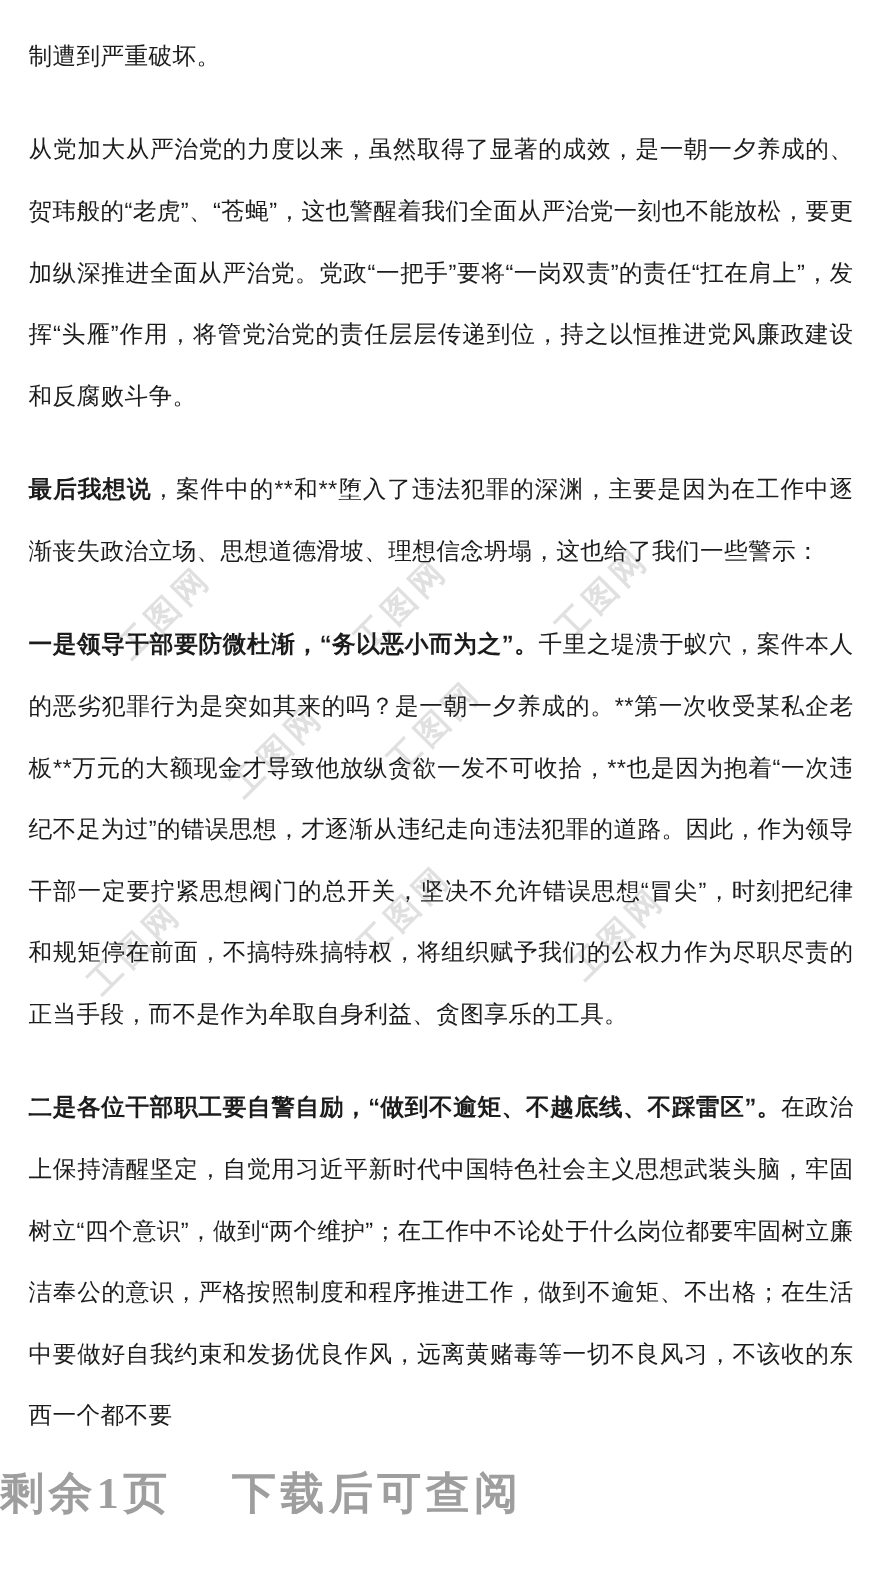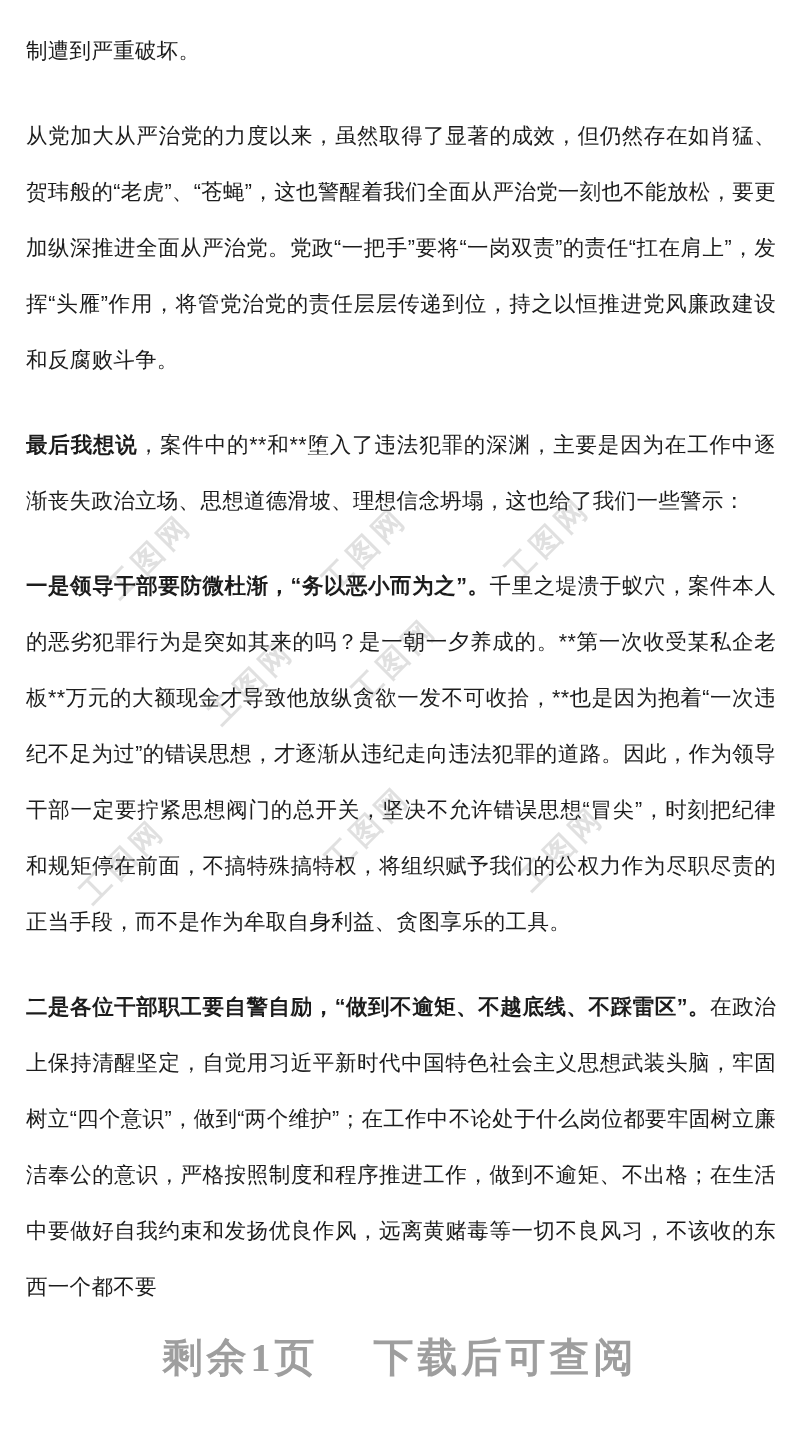--- a/index.html
+++ b/index.html
@@ -45,21 +45,21 @@
     letter-spacing: 0.3px;
   }
   .content p:last-child { margin-bottom: 0; }
   .run-bold { font-weight: 700; margin-top: 15px; }
   .run-regular { font-weight: 400; }
   
   .footer {
     position: absolute;
     top: 1330px; left: 0; width: 100%;
     z-index: 1;
-    text-align: center;
+    text-align: left;
     font-family: "Liberation Serif", serif;
     font-weight: 700;
     font-size: 40px;
     letter-spacing: 4px;
     color: #9e9e9e;
     white-space: nowrap;
   }
   .footer .hint-part { margin-left: 55px; }
 </style>
 </head>
@@ -73,21 +73,21 @@
       <span class="wm-item" style="left: 548px; top: 540px; color: rgba(0, 0, 0, 0.12);">工图网</span>
       <span class="wm-item" style="left: 252px; top: 683px; color: rgba(0, 0, 0, 0.12);">工图网</span>
       <span class="wm-item" style="left: 395px; top: 661px; color: rgba(0, 0, 0, 0.12);">工图网</span>
       <span class="wm-item" style="left: 123px; top: 862px; color: rgba(0, 0, 0, 0.12);">工图网</span>
       <span class="wm-item" style="left: 368px; top: 829px; color: rgba(0, 0, 0, 0.12);">工图网</span>
       <span class="wm-item" style="left: 562px; top: 849px; color: rgba(0, 0, 0, 0.12);">工图网</span>
     </div>
 
   <div class="content" id="content" style="color: rgb(28, 28, 28);">
       <p><span class="run-regular">制遭到严重破坏。</span></p>
-      <p><span class="run-regular">从党加大从严治党的力度以来，虽然取得了显著的成效，但仍然存在如肖猛、贺玮般的“老虎”、“苍蝇”，这也警醒着我们全面从严治党一刻也不能放松，要更加纵深推进全面从严治党。党政“一把手”要将“一岗双责”的责任“扛在肩上”，发挥“头雁”作用，将管党治党的责任层层传递到位，持之以恒推进党风廉政建设和反腐败斗争。</span></p>
+      <p><span class="run-regular">从党加大从严治党的力度以来，虽然取得了显著的成效，是一朝一夕养成的、贺玮般的“老虎”、“苍蝇”，这也警醒着我们全面从严治党一刻也不能放松，要更加纵深推进全面从严治党。党政“一把手”要将“一岗双责”的责任“扛在肩上”，发挥“头雁”作用，将管党治党的责任层层传递到位，持之以恒推进党风廉政建设和反腐败斗争。</span></p>
       <p><span class="run-bold">最后我想说</span><span class="run-regular">，案件中的**和**堕入了违法犯罪的深渊，主要是因为在工作中逐渐丧失政治立场、思想道德滑坡、理想信念坍塌，这也给了我们一些警示：</span></p>
       <p><span class="run-bold">一是领导干部要防微杜渐，“务以恶小而为之”。</span><span class="run-regular">千里之堤溃于蚁穴，案件本人的恶劣犯罪行为是突如其来的吗？是一朝一夕养成的。**第一次收受某私企老板**万元的大额现金才导致他放纵贪欲一发不可收拾，**也是因为抱着“一次违纪不足为过”的错误思想，才逐渐从违纪走向违法犯罪的道路。因此，作为领导干部一定要拧紧思想阀门的总开关，坚决不允许错误思想“冒尖”，时刻把纪律和规矩停在前面，不搞特殊搞特权，将组织赋予我们的公权力作为尽职尽责的正当手段，而不是作为牟取自身利益、贪图享乐的工具。</span></p>
       <p><span class="run-bold">二是各位干部职工要自警自励，“做到不逾矩、不越底线、不踩雷区”。</span><span class="run-regular">在政治上保持清醒坚定，自觉用习近平新时代中国特色社会主义思想武装头脑，牢固树立“四个意识”，做到“两个维护”；在工作中不论处于什么岗位都要牢固树立廉洁奉公的意识，严格按照制度和程序推进工作，做到不逾矩、不出格；在生活中要做好自我约束和发扬优良作风，远离黄赌毒等一切不良风习，不该收的东西一个都不要</span></p>
     </div>
 
   <div class="footer" style="color: rgb(158, 158, 158);">
     <span class="remaining-part">剩余1页</span><span class="hint-part">下载后可查阅</span>
   </div>
 
 </div>

